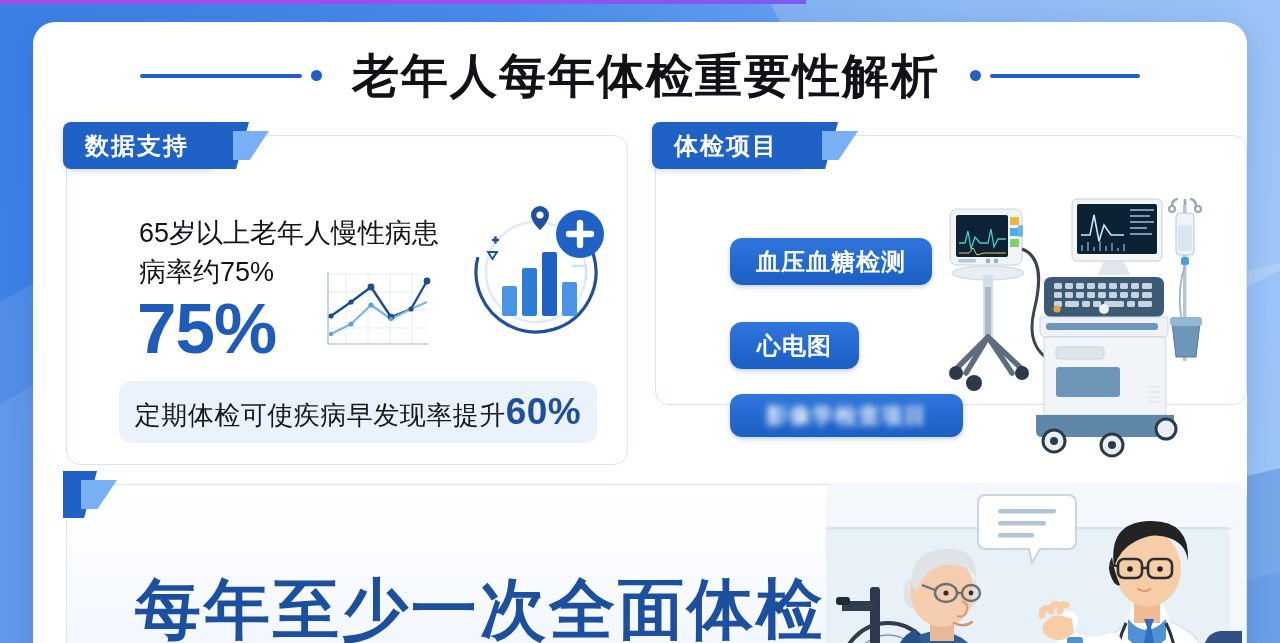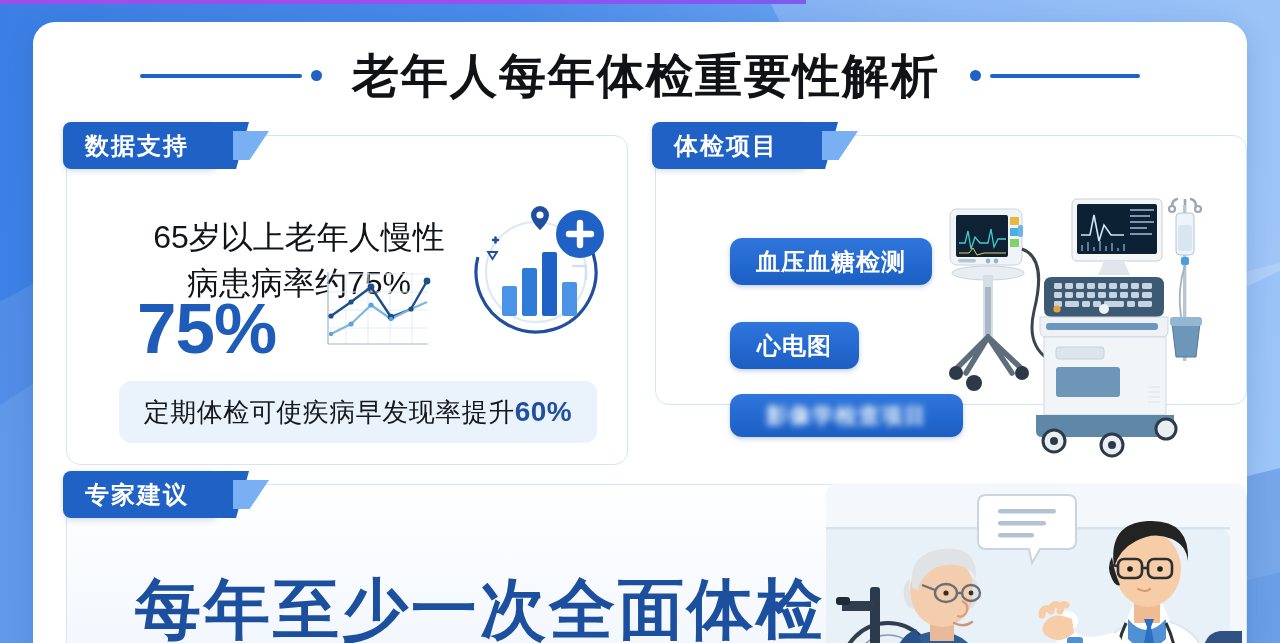--- a/index.html
+++ b/index.html
@@ -113,41 +113,41 @@
   .tab-tail {
     width: 36px; height: 29px; margin-left: -16px;
     background: #79b0f3;
     clip-path: polygon(0 0, 100% 0, 46% 100%, 0 100%);
   }
 
   
   .stat-text {
     position: absolute; left: 72px; top: 78px;
     width: 320px;
-    font-size: 32px; line-height: 1.45; color: #111418; text-align: center;
+    font-size: 27px; line-height: 1.45; color: #111418;
   }
   .stat-big {
     position: absolute; left: 70px; top: 152px;
     font-size: 71px; font-weight: bold; color: #1f5bb8;
     letter-spacing: -1px;
   }
   .mini-chart { position: absolute; left: 247px; top: 128px; width: 118px; height: 92px; }
   .icon-circle { position: absolute; left: 399px; top: 60px; width: 146px; height: 146px; }
 
   .highlight-box {
     position: absolute; left: 52px; top: 245px;
     width: 478px; height: 62px;
     background: #eaf2fb;
     border-radius: 12px;
     display: flex; align-items: center; justify-content: center;
   }
   .highlight-text {
     font-size: 26px; color: #14171b; letter-spacing: 0.5px; white-space: nowrap;
   }
-  .highlight-text b { font-size: 28px; color: #1f4f9e; font-weight: bold; }
+  .highlight-text b { font-size: 37px; color: #1f4f9e; font-weight: bold; }
 
   
   .pill {
     position: absolute;
     background: linear-gradient(180deg,#2f76dc 0%, #1b5ec4 100%);
     border-radius: 12px;
     color: #ffffff; font-size: 24px; font-weight: bold;
     letter-spacing: 1px;
     display: flex; align-items: center; justify-content: center;
     box-shadow: 0 2px 5px rgba(20,60,130,0.25);
@@ -385,21 +385,20 @@
         <rect x="237" y="66" width="8" height="8" rx="2" fill="#49a0dc"></rect>
         <path d="M228 132 h28 l-4 34 h-20 z" fill="#6d96b8" stroke="#56789a" stroke-width="1"></path>
         <rect x="226" y="126" width="32" height="9" rx="3" fill="#93b6d2"></rect>
         <path d="M241 74 q-8 24 -4 52" fill="none" stroke="#9fb3c4" stroke-width="1.8"></path>
       </g>
     </svg>
   </div>
 
   <div class="panel panel-bottom">
     <div class="tab">
-      <div class="tab-body">专家建议</div>
       <div class="tab-skew"></div>
       <div class="tab-tail"></div>
     </div>
 
     <div class="advice-text">每年至少一次全面体检</div>
 
     <svg class="scene" viewBox="0 0 420 222">
       <defs>
         <clipPath id="sceneClip">
             <rect x="0" y="0" width="420" height="222" rx="10"></rect>

